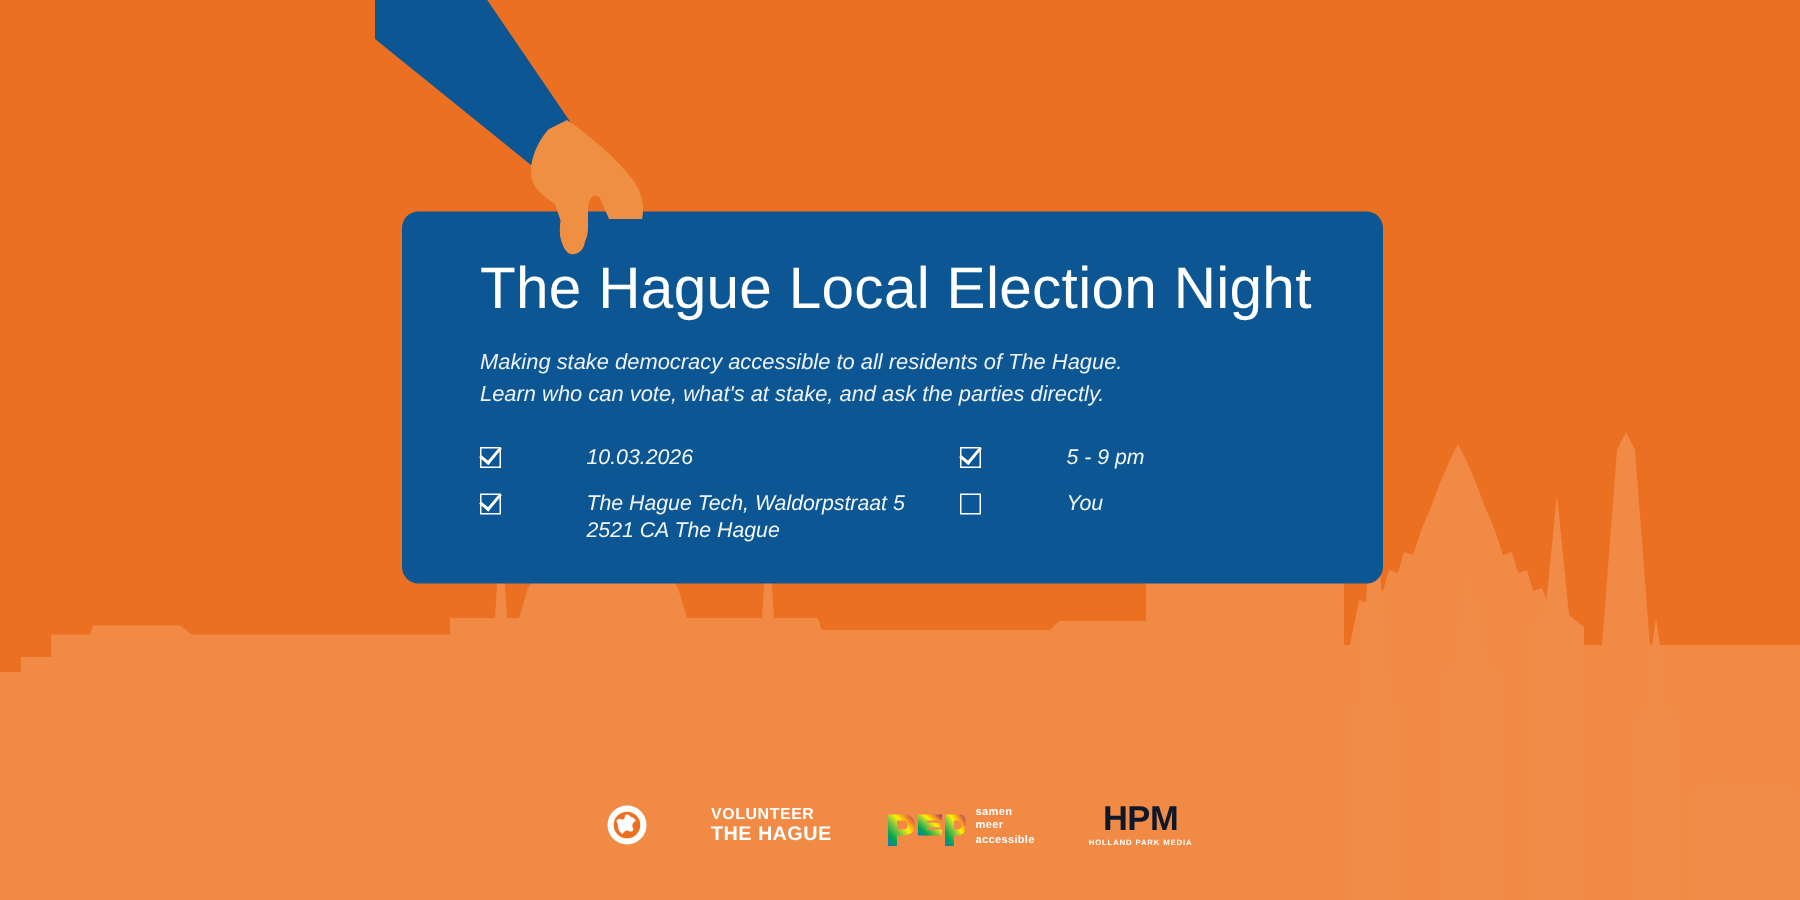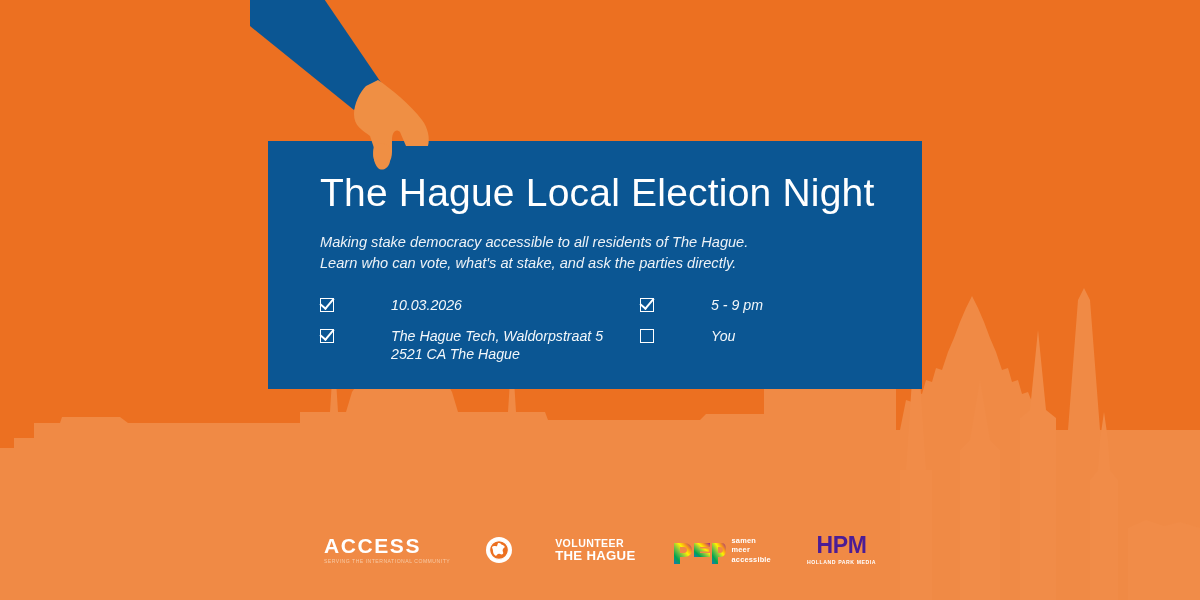--- a/index.html
+++ b/index.html
@@ -42,20 +42,21 @@
 
   
   #card {
     position: absolute;
     left: 268px;
     top: 141px;
     width: 654px;
     height: 248px;
     background: #0B5693;
     z-index: 2;
+    border-radius: 11px;
   }
 
   #card-inner {
     position: absolute;
     left: 52px;
     top: 30px;
     right: 20px;
   }
 
   .title {
@@ -178,21 +179,21 @@
   #logo-pep { gap: 6px; }
   #logo-pep .pep-mark { width: 54px; height: 30px; flex: 0 0 54px; }
   #logo-pep .pep-tag { line-height: 1.28; }
   #logo-pep .pep-tag div {
     color: #FFFFFF; font-size: 7.4px; font-weight: bold; letter-spacing: 0.2px;
   }
 
   
   #logo-hpm { flex-direction: column; align-items: center; }
   #logo-hpm .word {
-    color: #4c1d95; font-size: 23px; font-weight: bold;
+    color: #0f172a; font-size: 23px; font-weight: bold;
     letter-spacing: -0.3px; line-height: 1;
   }
   #logo-hpm .tag {
     color: #FFFFFF; font-size: 5.2px; font-weight: bold;
     letter-spacing: 0.55px; margin-top: 3px; line-height: 1;
   }
 </style>
 </head>
 <body>
 
@@ -283,24 +284,20 @@
             <span class="detail-text">You</span>
           </div>
         </div>
 
       </div>
     </div>
   </div>
 
   <div id="logos">
 
-    <div class="logo" id="logo-access">
-      <div class="word">ACCESS</div>
-      <div class="tag">SERVING THE INTERNATIONAL COMMUNITY</div>
-    </div>
 
     <div class="logo" id="logo-volunteer">
       <span class="globe">
         <svg width="20" height="20" viewBox="0 0 20 20" xmlns="http://www.w3.org/2000/svg">
           <circle cx="10" cy="10" r="9.4" fill="#EC7021"></circle>
           <path d="M3 7 C5 5 7 7 8 6 C9 5 8 3 10 3 C12 3 12 5 14 5 L16 7
                    C14 8 13 10 14 12 C15 14 13 15 11 14 C9 13 8 15 7 16
                    C5 15 4 13 4 11 C4 9 3 8 3 7 Z" fill="#FFFFFF"></path>
           <circle cx="10" cy="10" r="9.4" fill="none" stroke="#FFFFFF" stroke-width="1.1"></circle>
         </svg>

